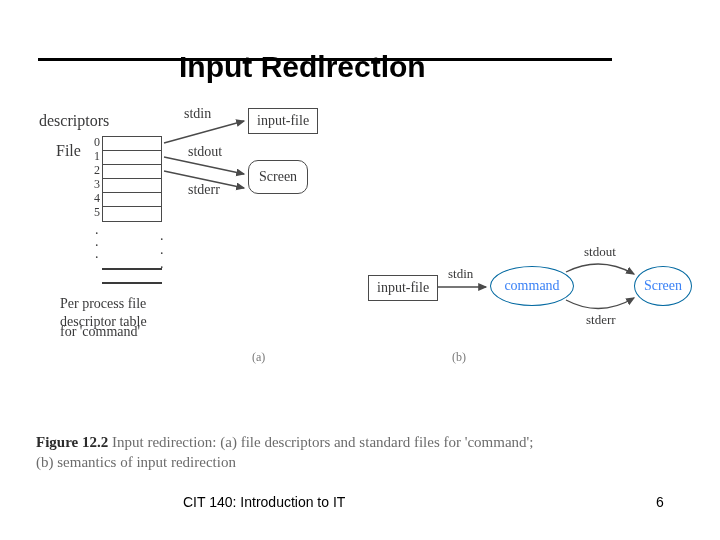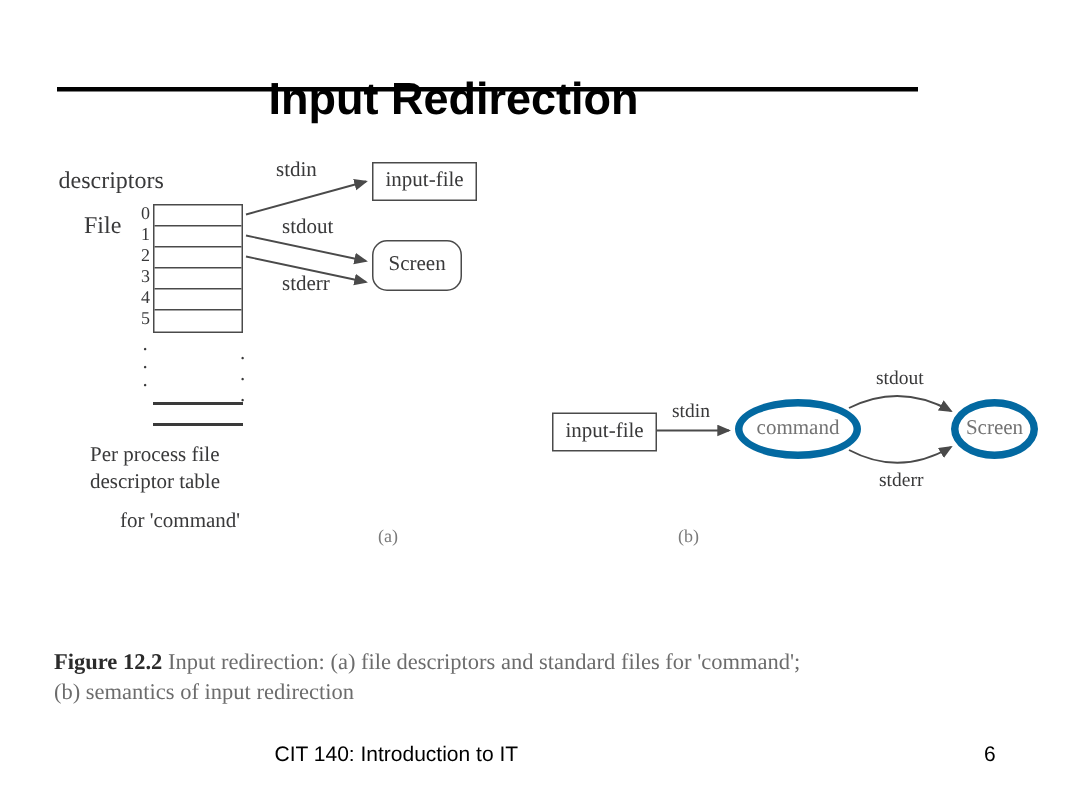--- a/index.html
+++ b/index.html
@@ -12,21 +12,21 @@
   .fd-label { font-size: 16px; color: #39393a; }
   .fd-table { border: 1px solid #4a4a4a; }
   .fd-table .row { height: 14px; border-bottom: 1px solid #4a4a4a; }
   .fd-table .row:last-child { border-bottom: 0; }
   .fd-num { font-size: 12px; color: #39393a; text-align: right; width: 14px; line-height: 14px; }
   .dot { font-size: 14px; color: #39393a; line-height: 8px; }
   .fd-table2 { border-top: 2px solid #3a3a3a; border-bottom: 2px solid #3a3a3a; height: 16px; }
   .caption { font-size: 15px; color: #39393a; margin-top: 36px; }
   .node-box { border: 1px solid #4a4a4a; background: #fff; padding: 4px 8px; font-size: 14px; color: #39393a; }
   .node-round { border: 1px solid #4a4a4a; border-radius: 10px; background: #fff; padding: 8px 10px; font-size: 14px; color: #39393a; }
-  .node-ellipse { border: 5px solid #0369a1; border-radius: 50%; background: #fff; font-size: 14px; color: #737373; display: flex; align-items: center; justify-content: center; }
+  .node-ellipse { border: 1px solid #0369a1; border-radius: 50%; background: #fff; font-size: 14px; color: #3b82f6; display: flex; align-items: center; justify-content: center; }
   .sublabel { font-size: 12px; color: #7a7a7a; text-align: center; }
   .footer { font-size: 14px; color: #000000; }
   .fig-bold { font-weight: bold; color: #2b2b2b; }
   .fig-text { color: #6c6c6c; }
   svg line, svg path { stroke: #4a4a4a; stroke-width: 1.3; fill: none; }
   .arrowhead { fill: #4a4a4a; stroke: none; }
 </style>
 </head>
 <body>
 
@@ -80,21 +80,21 @@
   </svg>
   <div class="abs serif fd-label" style="left:184px; top:106px; font-size:14px;">stdin</div>
   <div class="abs serif fd-label" style="left:188px; top:144px; font-size:14px;">stdout</div>
   <div class="abs serif fd-label" style="left:188px; top:182px; font-size:14px;">stderr</div>
 
   <div class="abs serif node-box" style="left:248px; top:108px;">input-file</div>
   <div class="abs serif node-round" style="left:248px; top:160px;">Screen</div>
 
   <div class="abs serif fd-label" style="left:60px; top:296px; font-size:14px;">Per process file</div>
   <div class="abs serif fd-label" style="left:60px; top:314px; font-size:14px;">descriptor table</div>
-  <div class="abs serif fd-label" style="left:60px; top:340px; font-size:14px;margin-left:20px;">for 'command'</div>
+  <div class="abs serif fd-label" style="left:60px; top:324px; font-size:14px;">for 'command'</div>
 
   <div class="abs serif sublabel" style="left:252px; top:350px;">(a)</div>
 
   <div class="abs serif node-box" style="left:368px; top:275px;">input-file</div>
   <div class="abs serif node-ellipse" style="left:490px; top:266px; width:84px; height:40px;">
       <span>command</span>
     </div>
   <div class="abs serif node-ellipse" style="left:634px; top:266px; width:58px; height:40px;">
       <span>Screen</span>
     </div>

